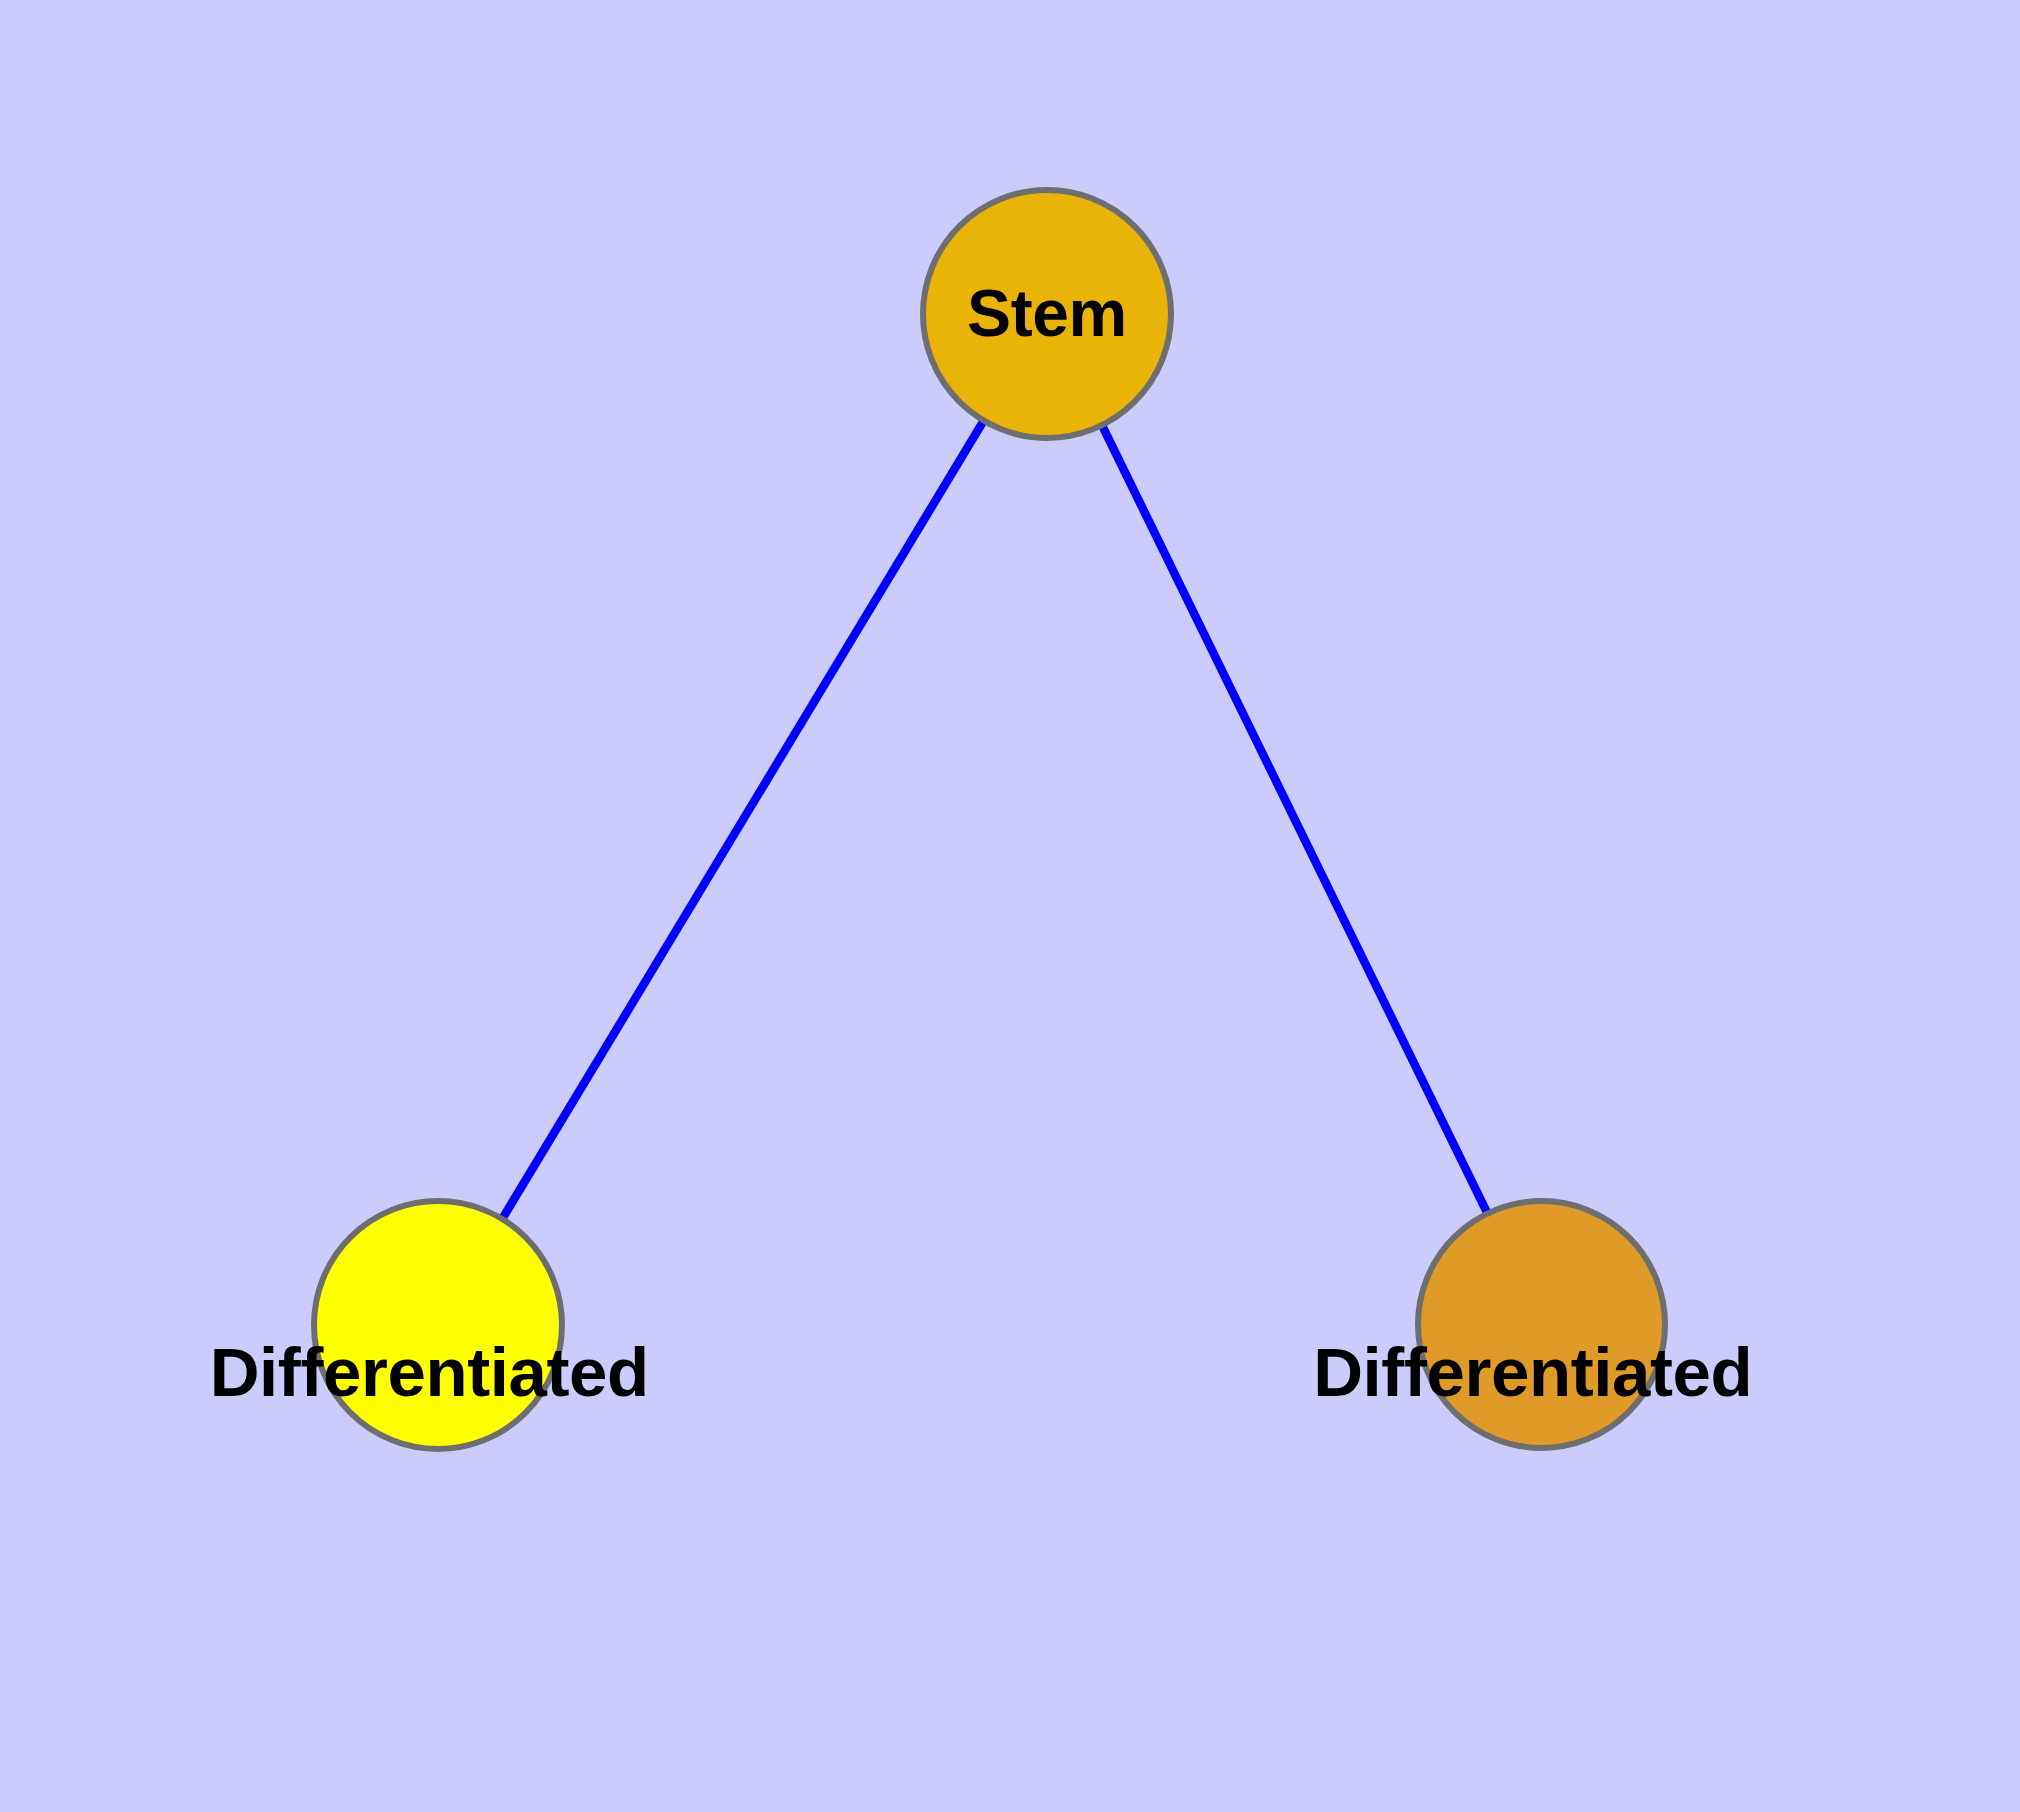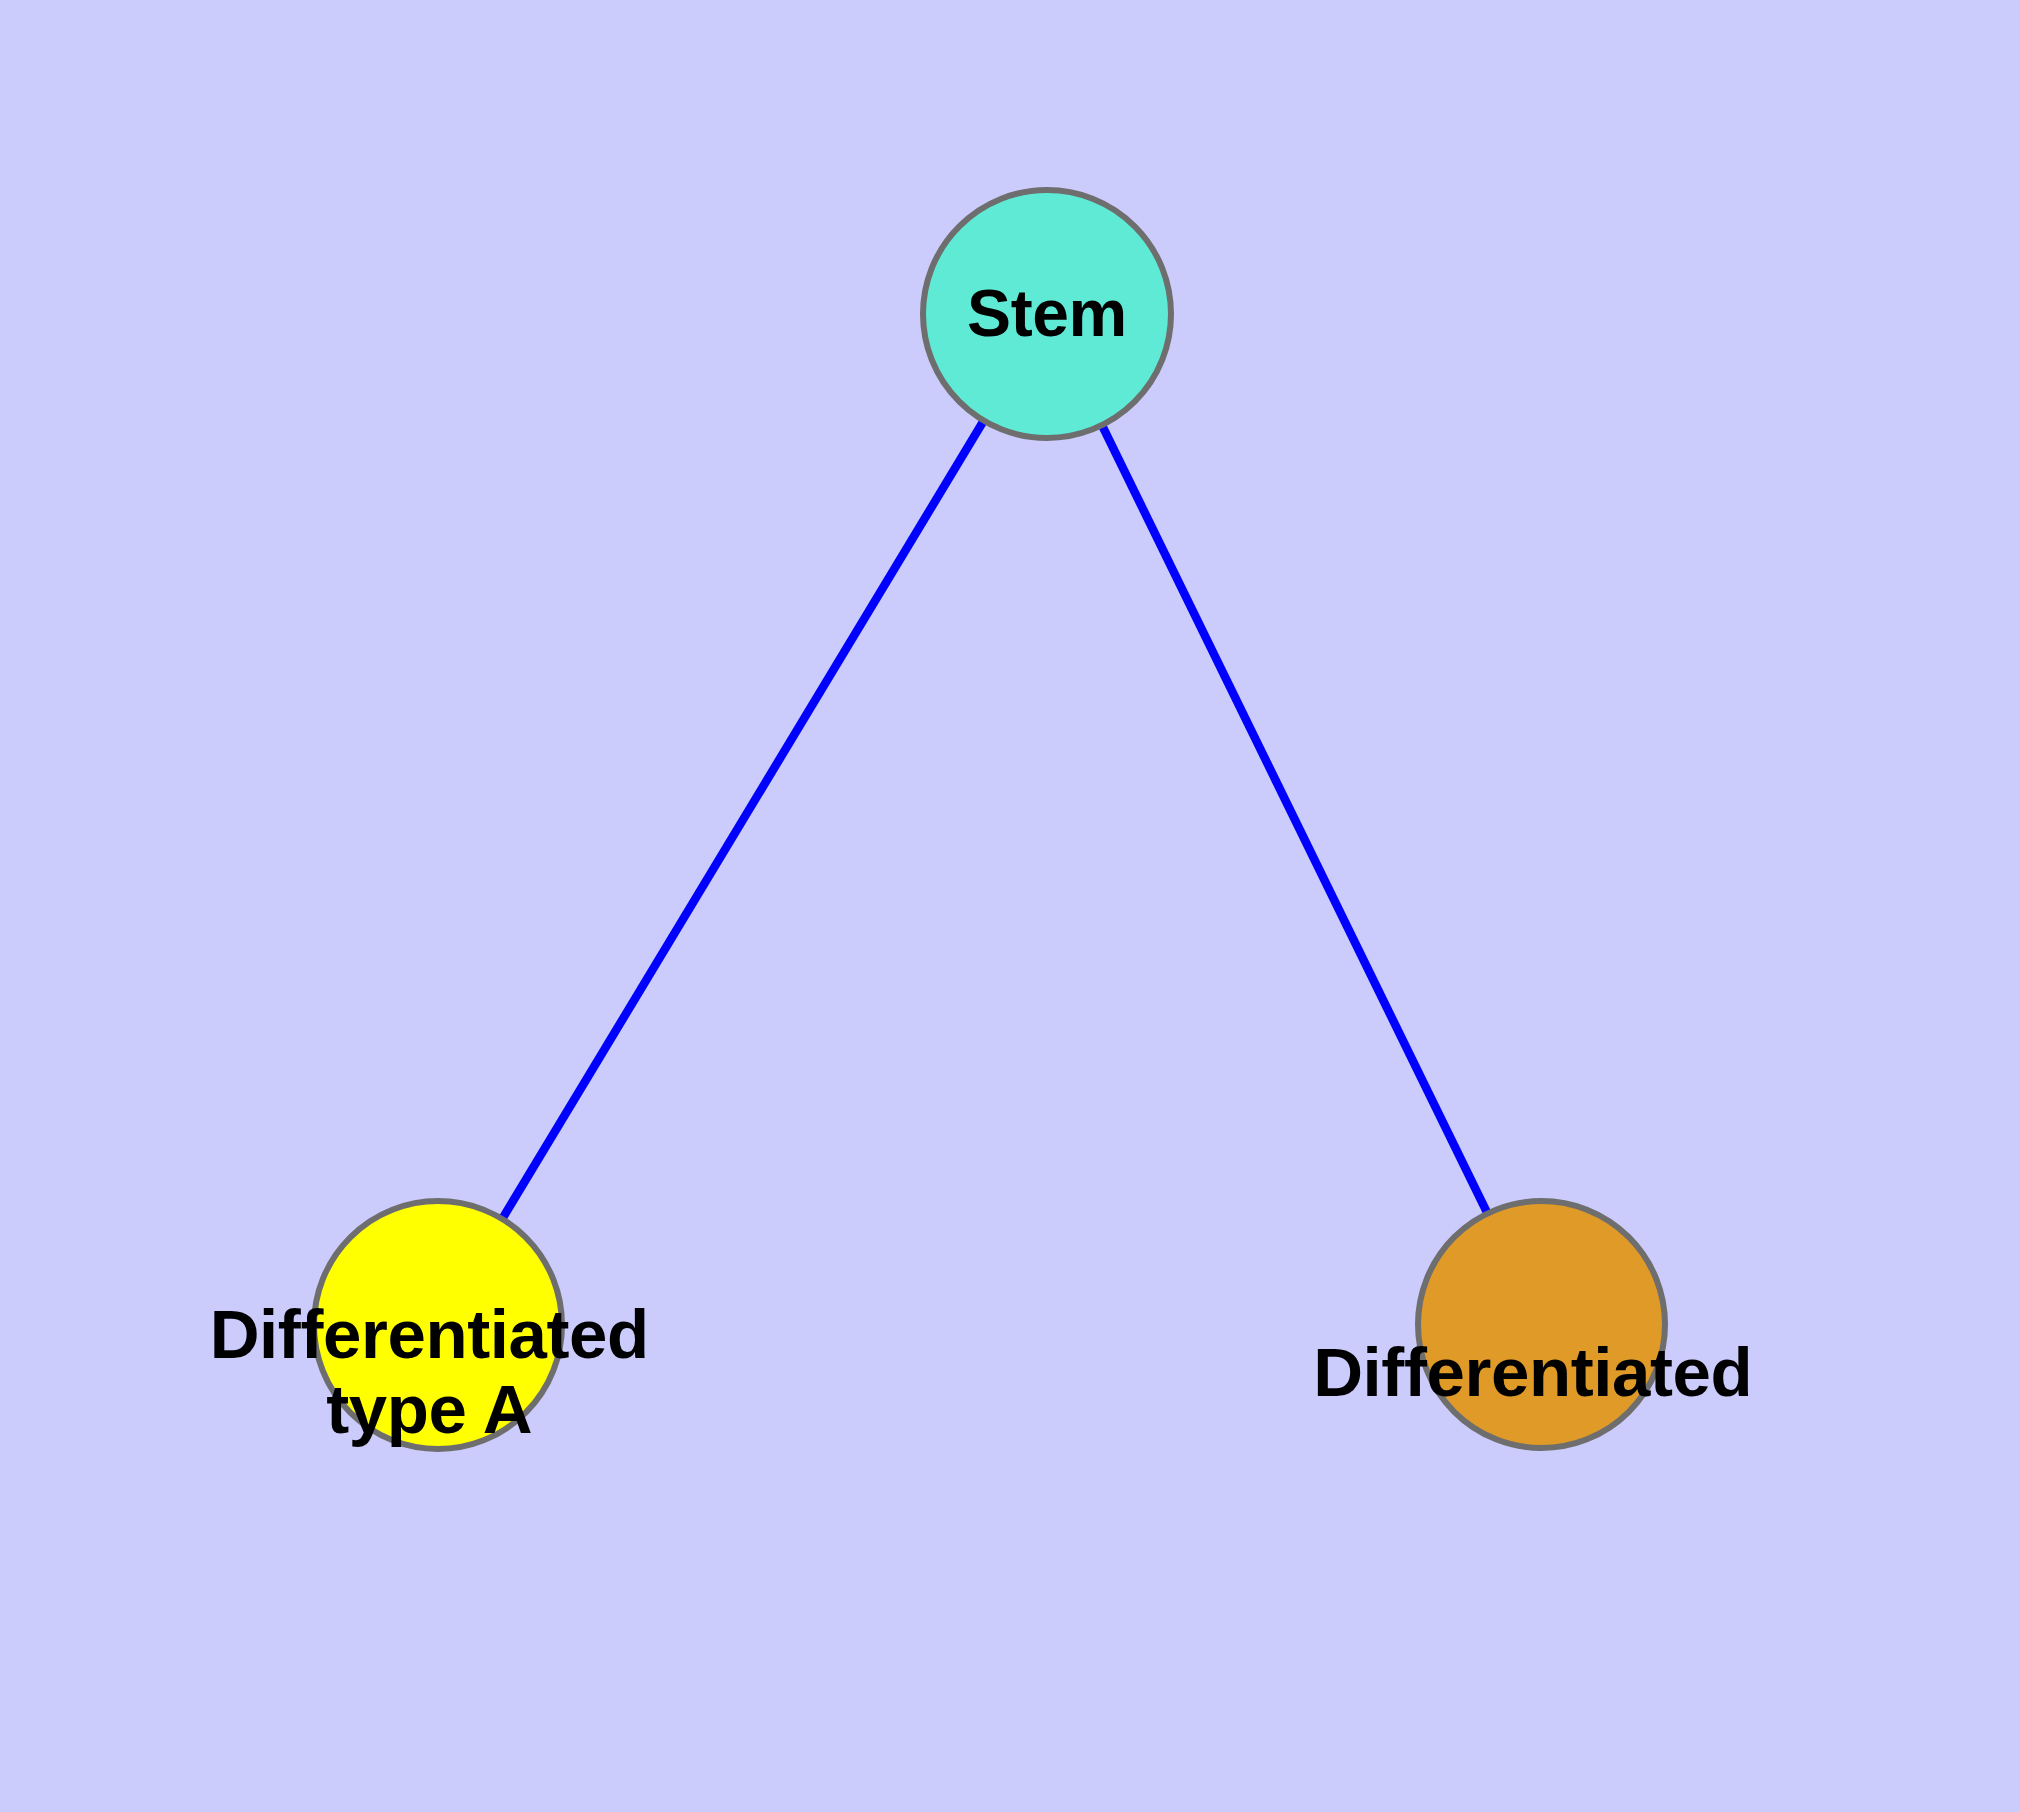--- a/index.html
+++ b/index.html
@@ -63,28 +63,27 @@
 
 <div id="canvas">
 
   <svg id="edge-layer" viewBox="0 0 2384 2138">
     <line x1="1236" y1="371" x2="517" y2="1563" stroke="#0000ff" stroke-width="10" stroke-linecap="butt"></line>
     <line x1="1236" y1="371" x2="1819" y2="1563" stroke="#0000ff" stroke-width="10" stroke-linecap="butt"></line>
   </svg>
 
   <div id="node-layer">
 
-    <div class="node" style="left:920px; top:187px; width:254px; height:254px; background:#5eead4;">
+    <div class="node" style="left:920px; top:187px; width:254px; height:254px; background:#eab308;">
       <span class="node-label label-stem">Stem</span>
     </div>
 
     <div class="node" style="left:311px; top:1198px; width:254px; height:254px; background:#ffff00;">
       <span class="node-label label-wide" style="transform:translate(-52%, -50%);">
         <span class="l1">Differentiated</span>
-        <span class="l2">type A</span>
       </span>
     </div>
 
     <div class="node" style="left:1415px; top:1198px; width:253px; height:253px; background:#e09a28;">
       <span class="node-label label-wide" style="transform:translate(-52%, -50%);">
         <span class="l1">Differentiated</span>
       </span>
     </div>
 
   </div>

